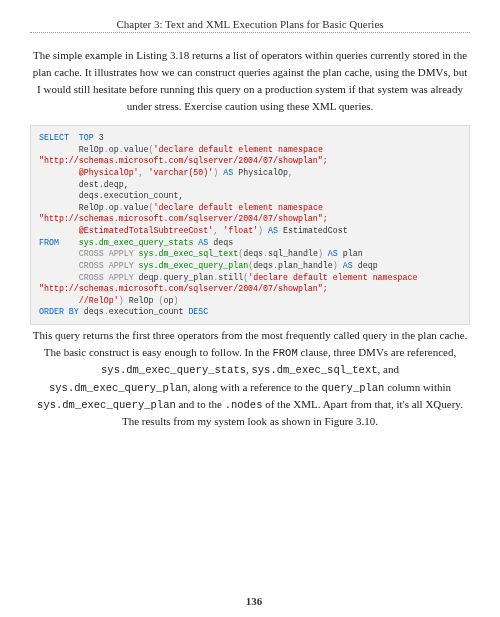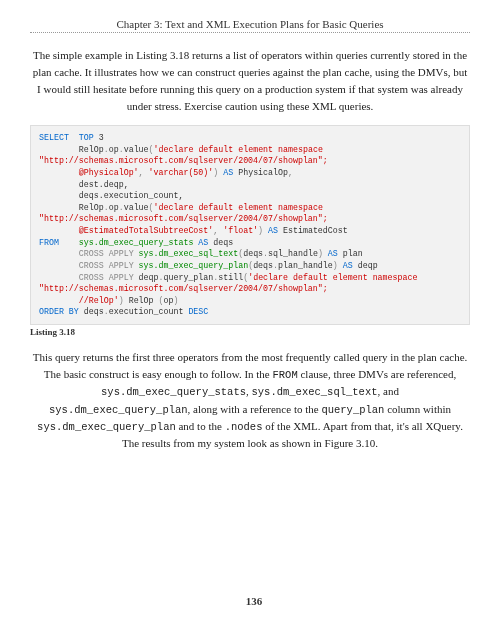--- a/index.html
+++ b/index.html
@@ -87,19 +87,18 @@
 <span>        dest.deqp,</span>
 <span>        deqs.execution_count,</span>
 <span>        RelOp</span><span class="grey">.</span><span>op</span><span class="grey">.</span><span>value</span><span class="grey">(</span><span class="str">'declare default element namespace "http://schemas.microsoft.com/sqlserver/2004/07/showplan";</span>
 <span class="str">        @EstimatedTotalSubtreeCost'</span><span class="grey">, </span><span class="str">'float'</span><span class="grey">)</span><span class="kw"> AS </span><span>EstimatedCost</span>
 <span class="kw">FROM    </span><span class="green">sys.dm_exec_query_stats</span><span class="kw"> AS </span><span>deqs</span>
 <span class="grey">        CROSS APPLY </span><span class="green">sys.dm_exec_sql_text</span><span class="grey">(</span><span>deqs</span><span class="grey">.</span><span>sql_handle</span><span class="grey">)</span><span class="kw"> AS </span><span>plan</span>
 <span class="grey">        CROSS APPLY </span><span class="green">sys.dm_exec_query_plan</span><span class="grey">(</span><span>deqs</span><span class="grey">.</span><span>plan_handle</span><span class="grey">)</span><span class="kw"> AS </span><span>deqp</span>
 <span class="grey">        CROSS APPLY </span><span>deqp</span><span class="grey">.</span><span>query_plan</span><span class="grey">.</span><span>still</span><span class="grey">(</span><span class="str">'declare default element namespace "http://schemas.microsoft.com/sqlserver/2004/07/showplan";</span>
 <span class="str">        //RelOp'</span><span class="grey">)</span><span> RelOp </span><span class="grey">(</span><span>op</span><span class="grey">)</span>
 <span class="kw">ORDER BY </span><span>deqs</span><span class="grey">.</span><span>execution_count </span><span class="kw">DESC</span></div>
-  <div class="listing-label">Listing 3.18</div>
 
   <p class="body-text"><span>This query returns the first three operators from the most frequently called query in the plan cache. The basic construct is easy enough to follow. In the </span><span class="inline-code">FROM</span><span> clause, three DMVs are referenced, </span><span class="inline-code">sys.dm_exec_query_stats</span><span>, </span><span class="inline-code">sys.dm_exec_sql_text</span><span>, and </span><span class="inline-code">sys.dm_exec_query_plan</span><span>, along with a reference to the </span><span class="inline-code">query_plan</span><span> column within </span><span class="inline-code">sys.dm_exec_query_plan</span><span> and to the </span><span class="inline-code">.nodes</span><span> of the XML. Apart from that, it's all XQuery. The results from my system look as shown in Figure 3.10.</span></p>
 
 </div>
 
 <div class="page-number">136</div>
 
 </body></html>

